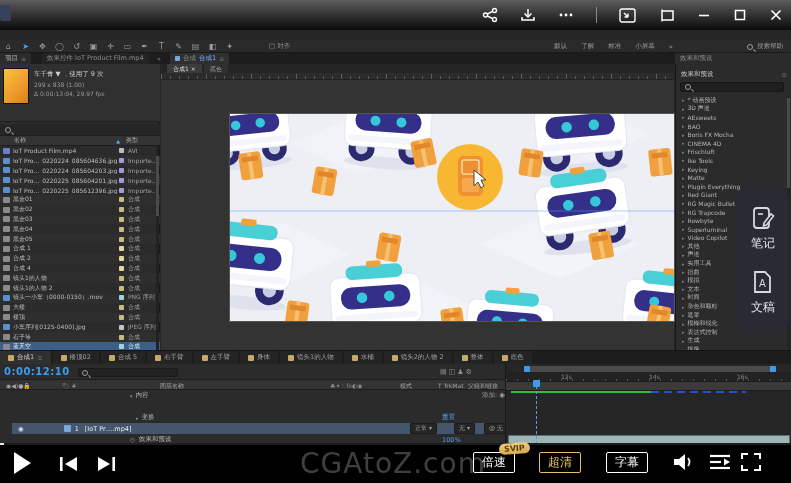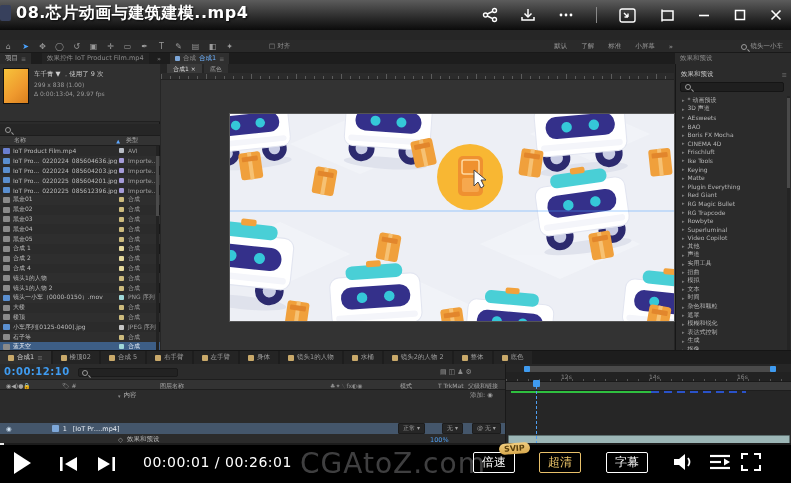--- a/index.html
+++ b/index.html
@@ -101,21 +101,21 @@
   .tl-tab.on{background:#2f2f2f;color:#cfcfcf;}
   .tl-tab .cic{width:6px;height:6px;background:#c9a96a;border-radius:1px;flex:none;}
   .tl-left{position:absolute;left:0;top:13px;width:505px;height:80px;background:#2b2b2b;}
   .tl-tc{position:absolute;left:4px;top:2px;font-size:10px;font-weight:bold;color:#3f9bf0;letter-spacing:.5px;}
   .tl-search{position:absolute;left:78px;top:4px;width:100px;height:9px;background:#222;border:1px solid #1a1a1a;border-radius:2px;display:flex;align-items:center;padding-left:3px;}
   .tl-minis{position:absolute;left:440px;top:4px;font-size:7px;color:#8d8d8d;letter-spacing:2px;}
   .tl-head{position:absolute;left:0;top:15px;width:505px;height:11px;background:#333;border-top:1px solid #1e1e1e;border-bottom:1px solid #1e1e1e;
     font-size:6px;color:#a5a5a5;}
   .tl-head span{position:absolute;top:2px;}
   .tl-rows{position:absolute;left:0;top:26px;width:505px;height:54px;font-size:6.5px;color:#b5b5b5;}
-  .trow{position:absolute;left:0;width:505px;height:11px;display:flex;align-items:center;}
+  .trow{position:absolute;left:12px;width:505px;height:11px;display:flex;align-items:center;}
   .trow .twl{color:#8a8a8a;font-size:5px;margin:0 3px;}
   .trow .blue{color:#4f9ef0;}
   .trow .dd{color:#9f9f9f;background:#262626;border:1px solid #1c1c1c;padding:0 4px;font-size:6px;border-radius:1px;}
   .trow.layersel{background:#44566b;color:#e8eef5;}
   .tl-graph{position:absolute;left:505px;top:13px;width:286px;height:80px;background:#262626;border-left:1px solid #191919;}
   .workarea{position:absolute;left:18px;top:2px;width:252px;height:6px;background:#4a4a4a;border-radius:3px;}
   .workarea .wh{position:absolute;top:0;width:6px;height:6px;background:#3f9bf0;border-radius:1px;}
   .truler{position:absolute;left:0;top:8px;width:286px;height:10px;background:#222;border-bottom:1px solid #1a1a1a;}
   .truler .lab{position:absolute;top:1px;font-size:6px;color:#8d8d8d;}
   .truler .tk{position:absolute;bottom:0;width:1px;height:4px;background:#555;}
@@ -178,21 +178,21 @@
     </div>
     <div class="ws-tabs" id="wstabs">
         <span class="ws-tab">默认</span>
         <span class="ws-tab">了解</span>
         <span class="ws-tab">标准</span>
         <span class="ws-tab">小屏幕</span>
         <span class="ws-more">»</span>
       </div>
     <div class="search-help">
       <span class="mag"></span>
-      <span>镜头一小车</span>
+      <span>搜索帮助</span>
     </div>
 
     <div class="tabstrip">
       <div class="ptab" style="left:0;background:#2b2b2b;">
         <span>项目</span>
           <span class="burger">≡</span>
       </div>
       <div class="ptab" style="left:42px;background:#232323;max-width:110px;overflow:hidden;">
         <span class="dim" style="white-space:nowrap;">效果控件 IoT Product Film.mp4</span>
       </div>
@@ -710,20 +710,25 @@
           <span style="left:438px;">T TrkMat</span>
           <span style="left:468px;">父级和链接</span>
         </div>
 
         <div class="tl-rows">
           <div class="trow" style="top:0;">
             <span style="margin-left:118px;" class="twl">▾</span>
             <span>内容</span>
             <span style="position:absolute;left:470px;color:#9f9f9f;">添加: ◉</span>
           </div>
+          <div class="trow" style="top:22px;">
+            <span style="margin-left:124px;" class="twl">▸</span>
+            <span>变换</span>
+            <span class="blue" style="position:absolute;left:430px;">重置</span>
+          </div>
           <div class="trow layersel" style="top:33px;">
             <span style="margin-left:6px;color:#cfe0f0;">◉</span>
             <span style="width:7px;height:7px;background:#7da7d9;border-radius:1px;margin:0 4px 0 40px;"></span>
             <span style="margin-right:6px;">1</span>
             <span>[IoT Pr….mp4]</span>
             <span class="dd" style="position:absolute;left:398px;"><span>正常</span> ▾</span>
             <span class="dd" style="position:absolute;left:442px;"><span>无</span> ▾</span>
             <span class="dd" style="position:absolute;left:472px;">@ <span>无</span> ▾</span>
           </div>
           <div class="trow" style="top:44px;">
@@ -778,21 +783,20 @@
         <div class="greenline"></div>
         <div class="blueline"></div>
         <div class="tealbar"></div>
         <div class="phline"></div>
       </div>
     </div>
   </div>
 
   <div class="titlebar">
     <div class="app-frag"></div>
-    <div class="vp-title">08.芯片动画与建筑建模..mp4</div>
     <div class="win-icons">
       <svg width="16" height="16" viewBox="0 0 16 16">
         <circle cx="12.5" cy="3.5" r="2" fill="none" stroke="#fff" stroke-width="1.4"></circle>
         <circle cx="3.5" cy="8" r="2" fill="none" stroke="#fff" stroke-width="1.4"></circle>
         <circle cx="12.5" cy="12.5" r="2" fill="none" stroke="#fff" stroke-width="1.4"></circle>
         <line x1="5.3" y1="7" x2="10.7" y2="4.3" stroke="#fff" stroke-width="1.4"></line>
         <line x1="5.3" y1="9" x2="10.7" y2="11.7" stroke="#fff" stroke-width="1.4"></line>
       </svg>
       <svg width="16" height="16" viewBox="0 0 16 16">
         <line x1="8" y1="2" x2="8" y2="9" stroke="#fff" stroke-width="1.5"></line>
@@ -832,21 +836,20 @@
     <div class="watermark">CGAtoZ.com</div>
     <div class="play-btn"></div>
     <svg class="skip" style="left:58px;" width="22" height="18" viewBox="0 0 22 18">
       <rect x="2" y="2" width="2.6" height="14" fill="#fff"></rect>
       <polygon points="19,2 19,16 7,9" fill="#fff"></polygon>
     </svg>
     <svg class="skip" style="left:95px;" width="22" height="18" viewBox="0 0 22 18">
       <polygon points="3,2 3,16 15,9" fill="#fff"></polygon>
       <rect x="17.4" y="2" width="2.6" height="14" fill="#fff"></rect>
     </svg>
-    <div class="cb-time">00:00:01 / 00:26:01</div>
 
     <div class="cbtn" style="left:473px;">
         <span>倍速</span>
       </div>
     <div class="svip">SVIP</div>
     <div class="cbtn gold" style="left:539px;">
         <span>超清</span>
       </div>
     <div class="cbtn" style="left:606px;">
         <span>字幕</span>
@@ -860,14 +863,31 @@
       <line x1="2" y1="4" x2="22" y2="4" stroke="#fff" stroke-width="2.2"></line>
       <line x1="2" y1="10" x2="13" y2="10" stroke="#fff" stroke-width="2.2"></line>
       <line x1="2" y1="16" x2="22" y2="16" stroke="#fff" stroke-width="2.2"></line>
       <polygon points="22,10 16,6.5 16,13.5" fill="#fff"></polygon>
     </svg>
     <svg class="cicon" style="left:740px;" width="22" height="20" viewBox="0 0 22 20">
       <path d="M2 7 V2 H8 M14 2 H20 V7 M20 13 V18 H14 M8 18 H2 V13" fill="none" stroke="#fff" stroke-width="2"></path>
     </svg>
   </div>
 
+  <div class="side-overlay">
+    <div class="side-item">
+      <svg width="26" height="26" viewBox="0 0 26 26">
+        <rect x="4" y="3" width="15" height="20" rx="3" fill="none" stroke="#d8d8e0" stroke-width="1.8"></rect>
+        <line x1="8" y1="9" x2="13" y2="9" stroke="#d8d8e0" stroke-width="1.6"></line>
+        <path d="M14 18 L21 9 L23.5 11 L16.5 20 L13.5 20.8 Z" fill="#2a2a36" stroke="#d8d8e0" stroke-width="1.6"></path>
+      </svg>
+      <span class="lbl">笔记</span>
+    </div>
+    <div class="side-item">
+      <svg width="26" height="26" viewBox="0 0 26 26">
+        <path d="M5 3 h10 l5 5 v15 h-15 z" fill="none" stroke="#d8d8e0" stroke-width="1.8"></path>
+        <text x="9" y="18" font-size="10" fill="#d8d8e0" font-family="DejaVu Sans">A</text>
+      </svg>
+      <span class="lbl">文稿</span>
+    </div>
+  </div>
 
 </div>
 
 </body></html>

